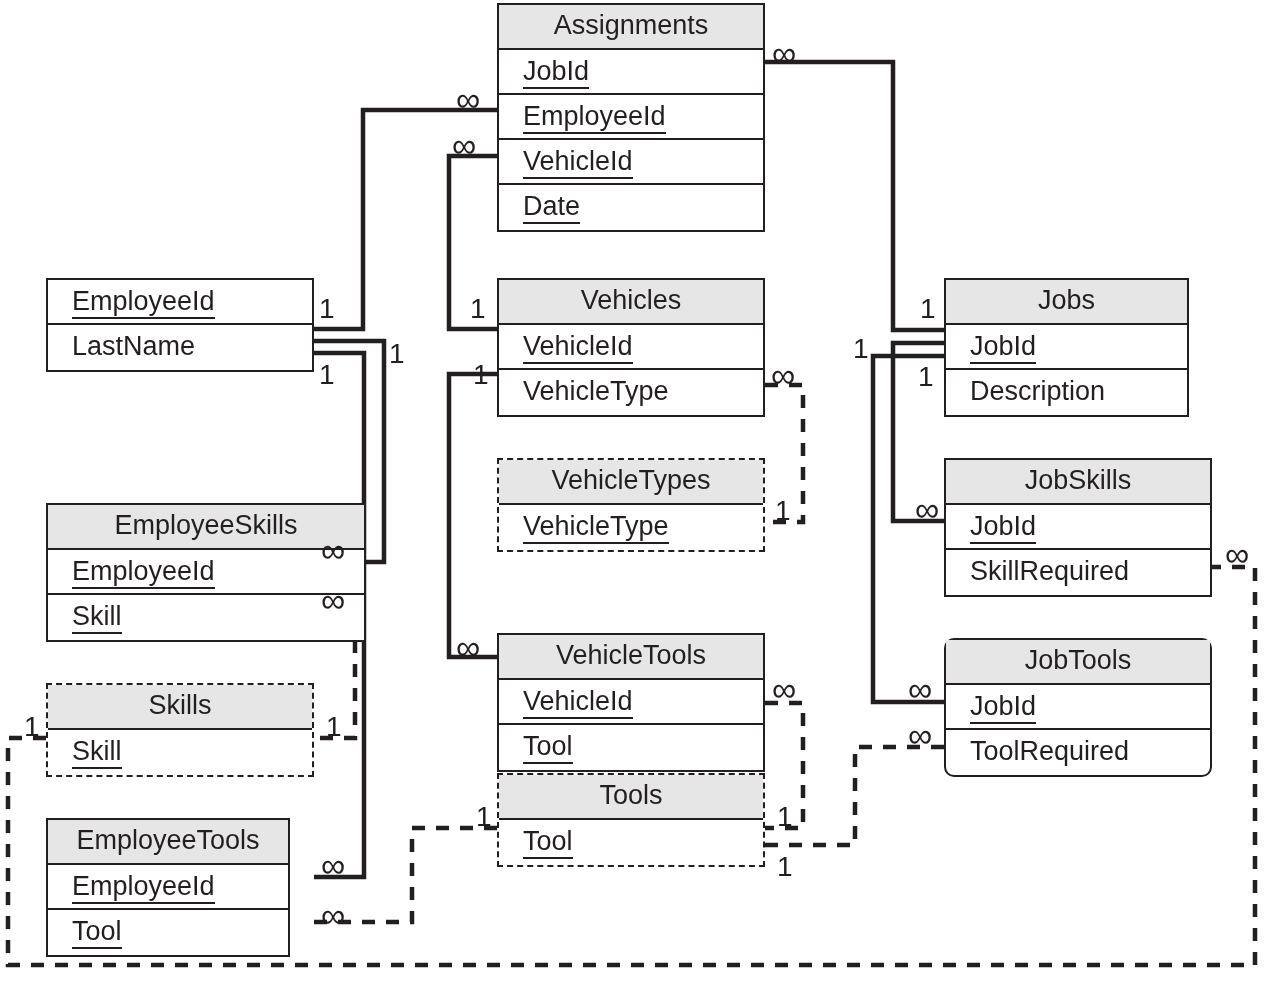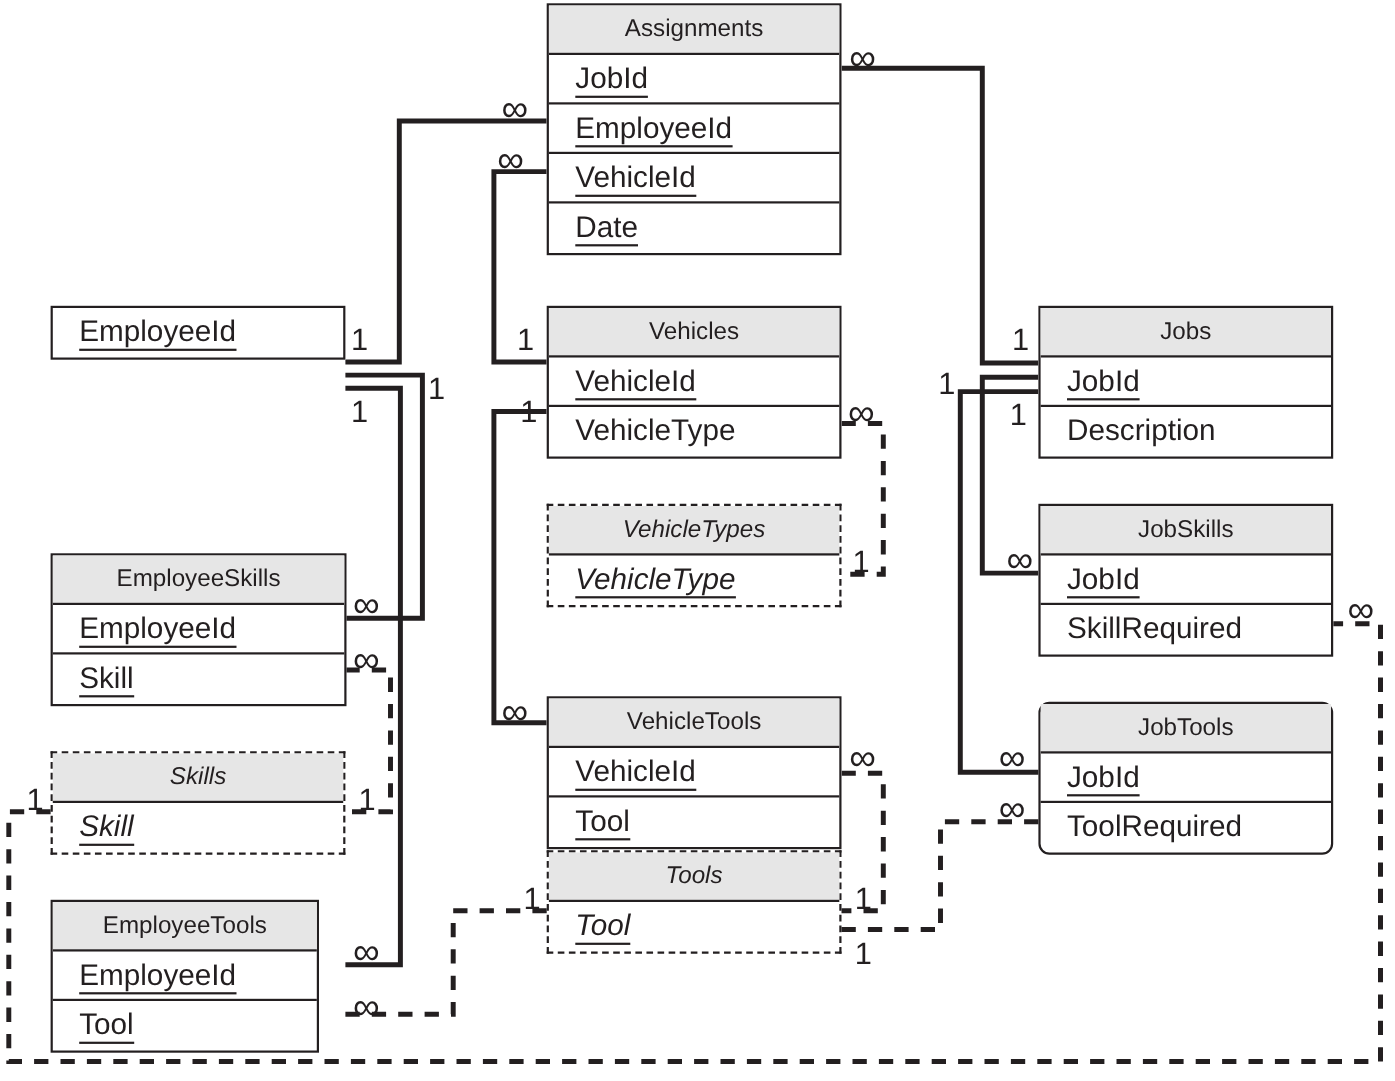--- a/index.html
+++ b/index.html
@@ -23,30 +23,29 @@
   }
   .entity {
     position: absolute;
     box-sizing: border-box;
     background: #ffffff;
     border: 2.5px solid #231f20;
   }
   .entity.dashed {
     border: 2.5px dashed #231f20;
     background: transparent;
-    font-style: italic;
   }
   .ent-title {
     box-sizing: border-box;
     height: 45px;
     line-height: 41px;
     text-align: center;
     background: #e6e6e6;
     border-bottom: 2.2px solid #231f20;
-    font-size: 22px;
+    font-size: 27px;
     color: #231f20;
     white-space: nowrap;
     overflow: hidden;
   }
   .entity.dashed .ent-title {
     border-bottom: 2.2px solid #231f20;
   }
   .ent-field {
     box-sizing: border-box;
     height: 45px;
@@ -118,32 +117,33 @@
   <div id="entities-layer">
       <div class="entity" style="left: 497px; top: 3px; width: 268px;">
         <div class="ent-title">Assignments</div>
         <div class="ent-field"><span class="u">JobId</span></div>
         <div class="ent-field"><span class="u">EmployeeId</span></div>
         <div class="ent-field"><span class="u">VehicleId</span></div>
         <div class="ent-field"><span class="u">Date</span></div>
       </div>
       <div class="entity" style="left: 46px; top: 278px; width: 268px;">
         <div class="ent-field"><span class="u">EmployeeId</span></div>
+        <div class="ent-field"><span>LastName</span></div>
       </div>
       <div class="entity" style="left: 497px; top: 278px; width: 268px;">
         <div class="ent-title">Vehicles</div>
         <div class="ent-field"><span class="u">VehicleId</span></div>
         <div class="ent-field"><span>VehicleType</span></div>
       </div>
-      <div class="entity" style="left: 944px; top: 278px; width: 268px;">
+      <div class="entity" style="left: 944px; top: 278px; width: 245px;">
         <div class="ent-title">Jobs</div>
         <div class="ent-field"><span class="u">JobId</span></div>
         <div class="ent-field"><span>Description</span></div>
       </div>
-      <div class="entity" style="left: 46px; top: 503px; width: 269px;">
+      <div class="entity" style="left: 46px; top: 503px; width: 320px;">
         <div class="ent-title">EmployeeSkills</div>
         <div class="ent-field"><span class="u">EmployeeId</span></div>
         <div class="ent-field"><span class="u">Skill</span></div>
       </div>
       <div class="entity dashed" style="left: 497px; top: 458px; width: 268px;">
         <div class="ent-title">VehicleTypes</div>
         <div class="ent-field"><span class="u">VehicleType</span></div>
       </div>
       <div class="entity" style="left: 944px; top: 458px; width: 268px;">
         <div class="ent-title">JobSkills</div>

